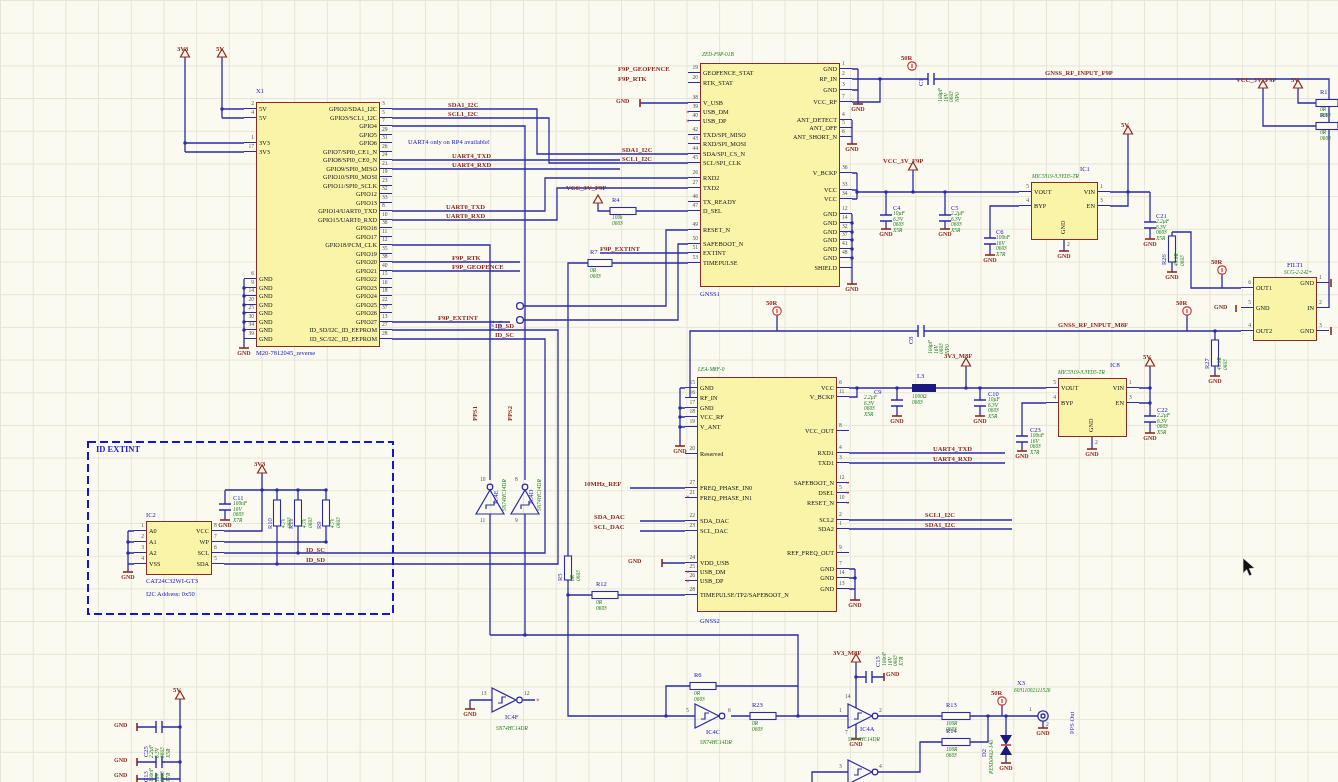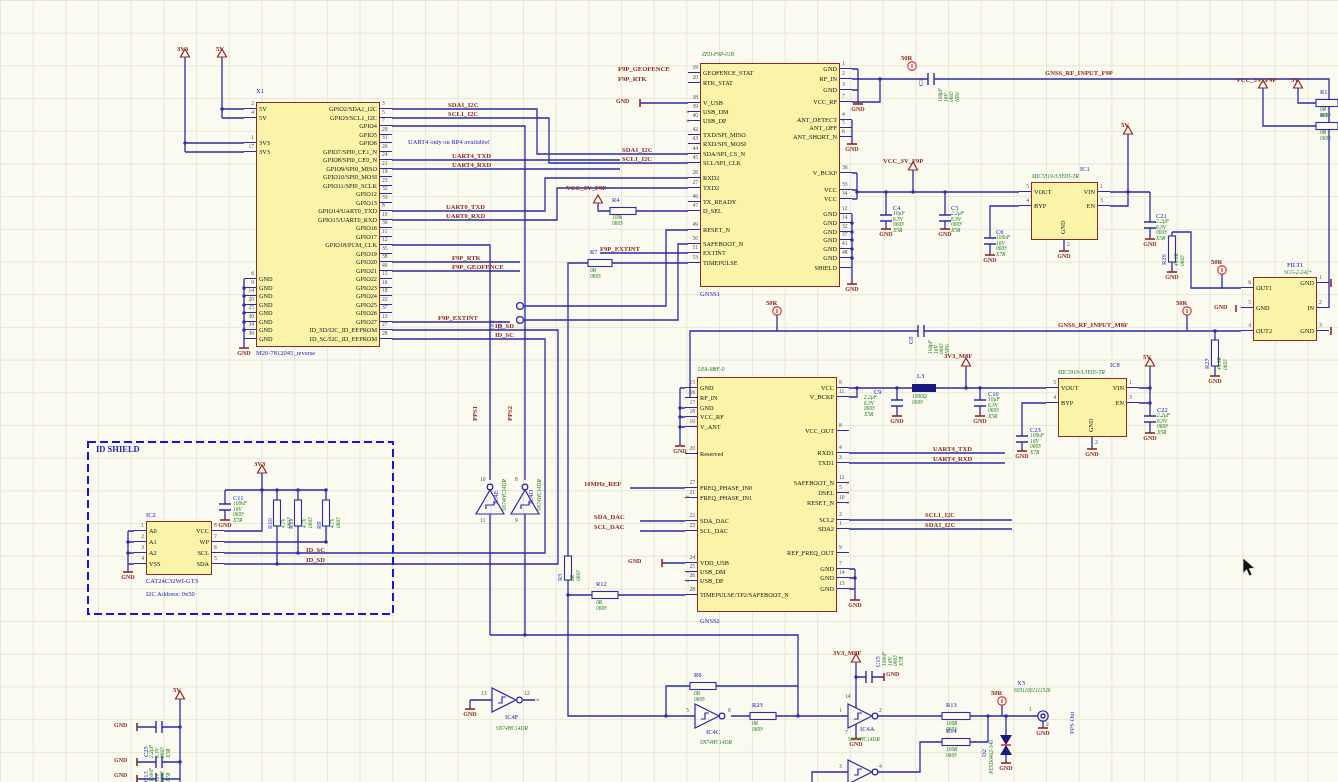--- a/index.html
+++ b/index.html
@@ -779,21 +779,21 @@
     <div class="tx pw" style="left: 1236px; top: 76px; position: absolute;">VCC_3V_F9P</div>
     <div class="tx pw" style="left: 1291px; top: 76px; position: absolute;">5V</div>
     <div class="tx pw" style="left: 944px; top: 352px; position: absolute;">3V3_M8F</div>
     <div class="tx pw" style="left: 1143px; top: 353px; position: absolute;">5V</div>
     <div class="tx pw" style="left: 833px; top: 649px; position: absolute;">3V3_M8F</div>
     <div class="tx pw" style="left: 173px; top: 686px; position: absolute;">5V</div>
     <div class="tx pw" style="left: 254px; top: 460px; position: absolute;">3V3</div>
     <div class="tx note" style="left: 408px; top: 139px; position: absolute;">UART4 only on RP4 available!</div>
     <div class="tx note" style="left: 146px; top: 591px; position: absolute;">I2C Address: 0x50</div>
     <div class="tx note" style="left: 146px; top: 578px; position: absolute;">CAT24C32WI-GT3</div>
-    <div class="tx noteb" style="left: 96px; top: 445px; position: absolute;">ID SHIELD</div>
+    <div class="tx noteb" style="left: 96px; top: 445px; position: absolute;">ID EXTINT</div>
     <div class="tx note v" style="left: 1069px; top: 734px; position: absolute;">PPS Out</div>
     <div class="tx d" style="left: 256px; top: 88px; position: absolute;">X1</div>
     <div class="tx d" style="left: 256px; top: 350px; position: absolute;">M20-7812045_reverse</div>
     <div class="tx d" style="left: 700px; top: 291px; position: absolute;">GNSS1</div>
     <div class="tx d" style="left: 700px; top: 618px; position: absolute;">GNSS2</div>
     <div class="tx d" style="left: 1080px; top: 166px; position: absolute;">IC1</div>
     <div class="tx d" style="left: 1110px; top: 362px; position: absolute;">IC8</div>
     <div class="tx d" style="left: 1287px; top: 262px; position: absolute;">FILT1</div>
     <div class="tx d" style="left: 146px; top: 512px; position: absolute;">IC2</div>
     <div class="tx d" style="left: 612px; top: 197px; position: absolute;">R4</div>

